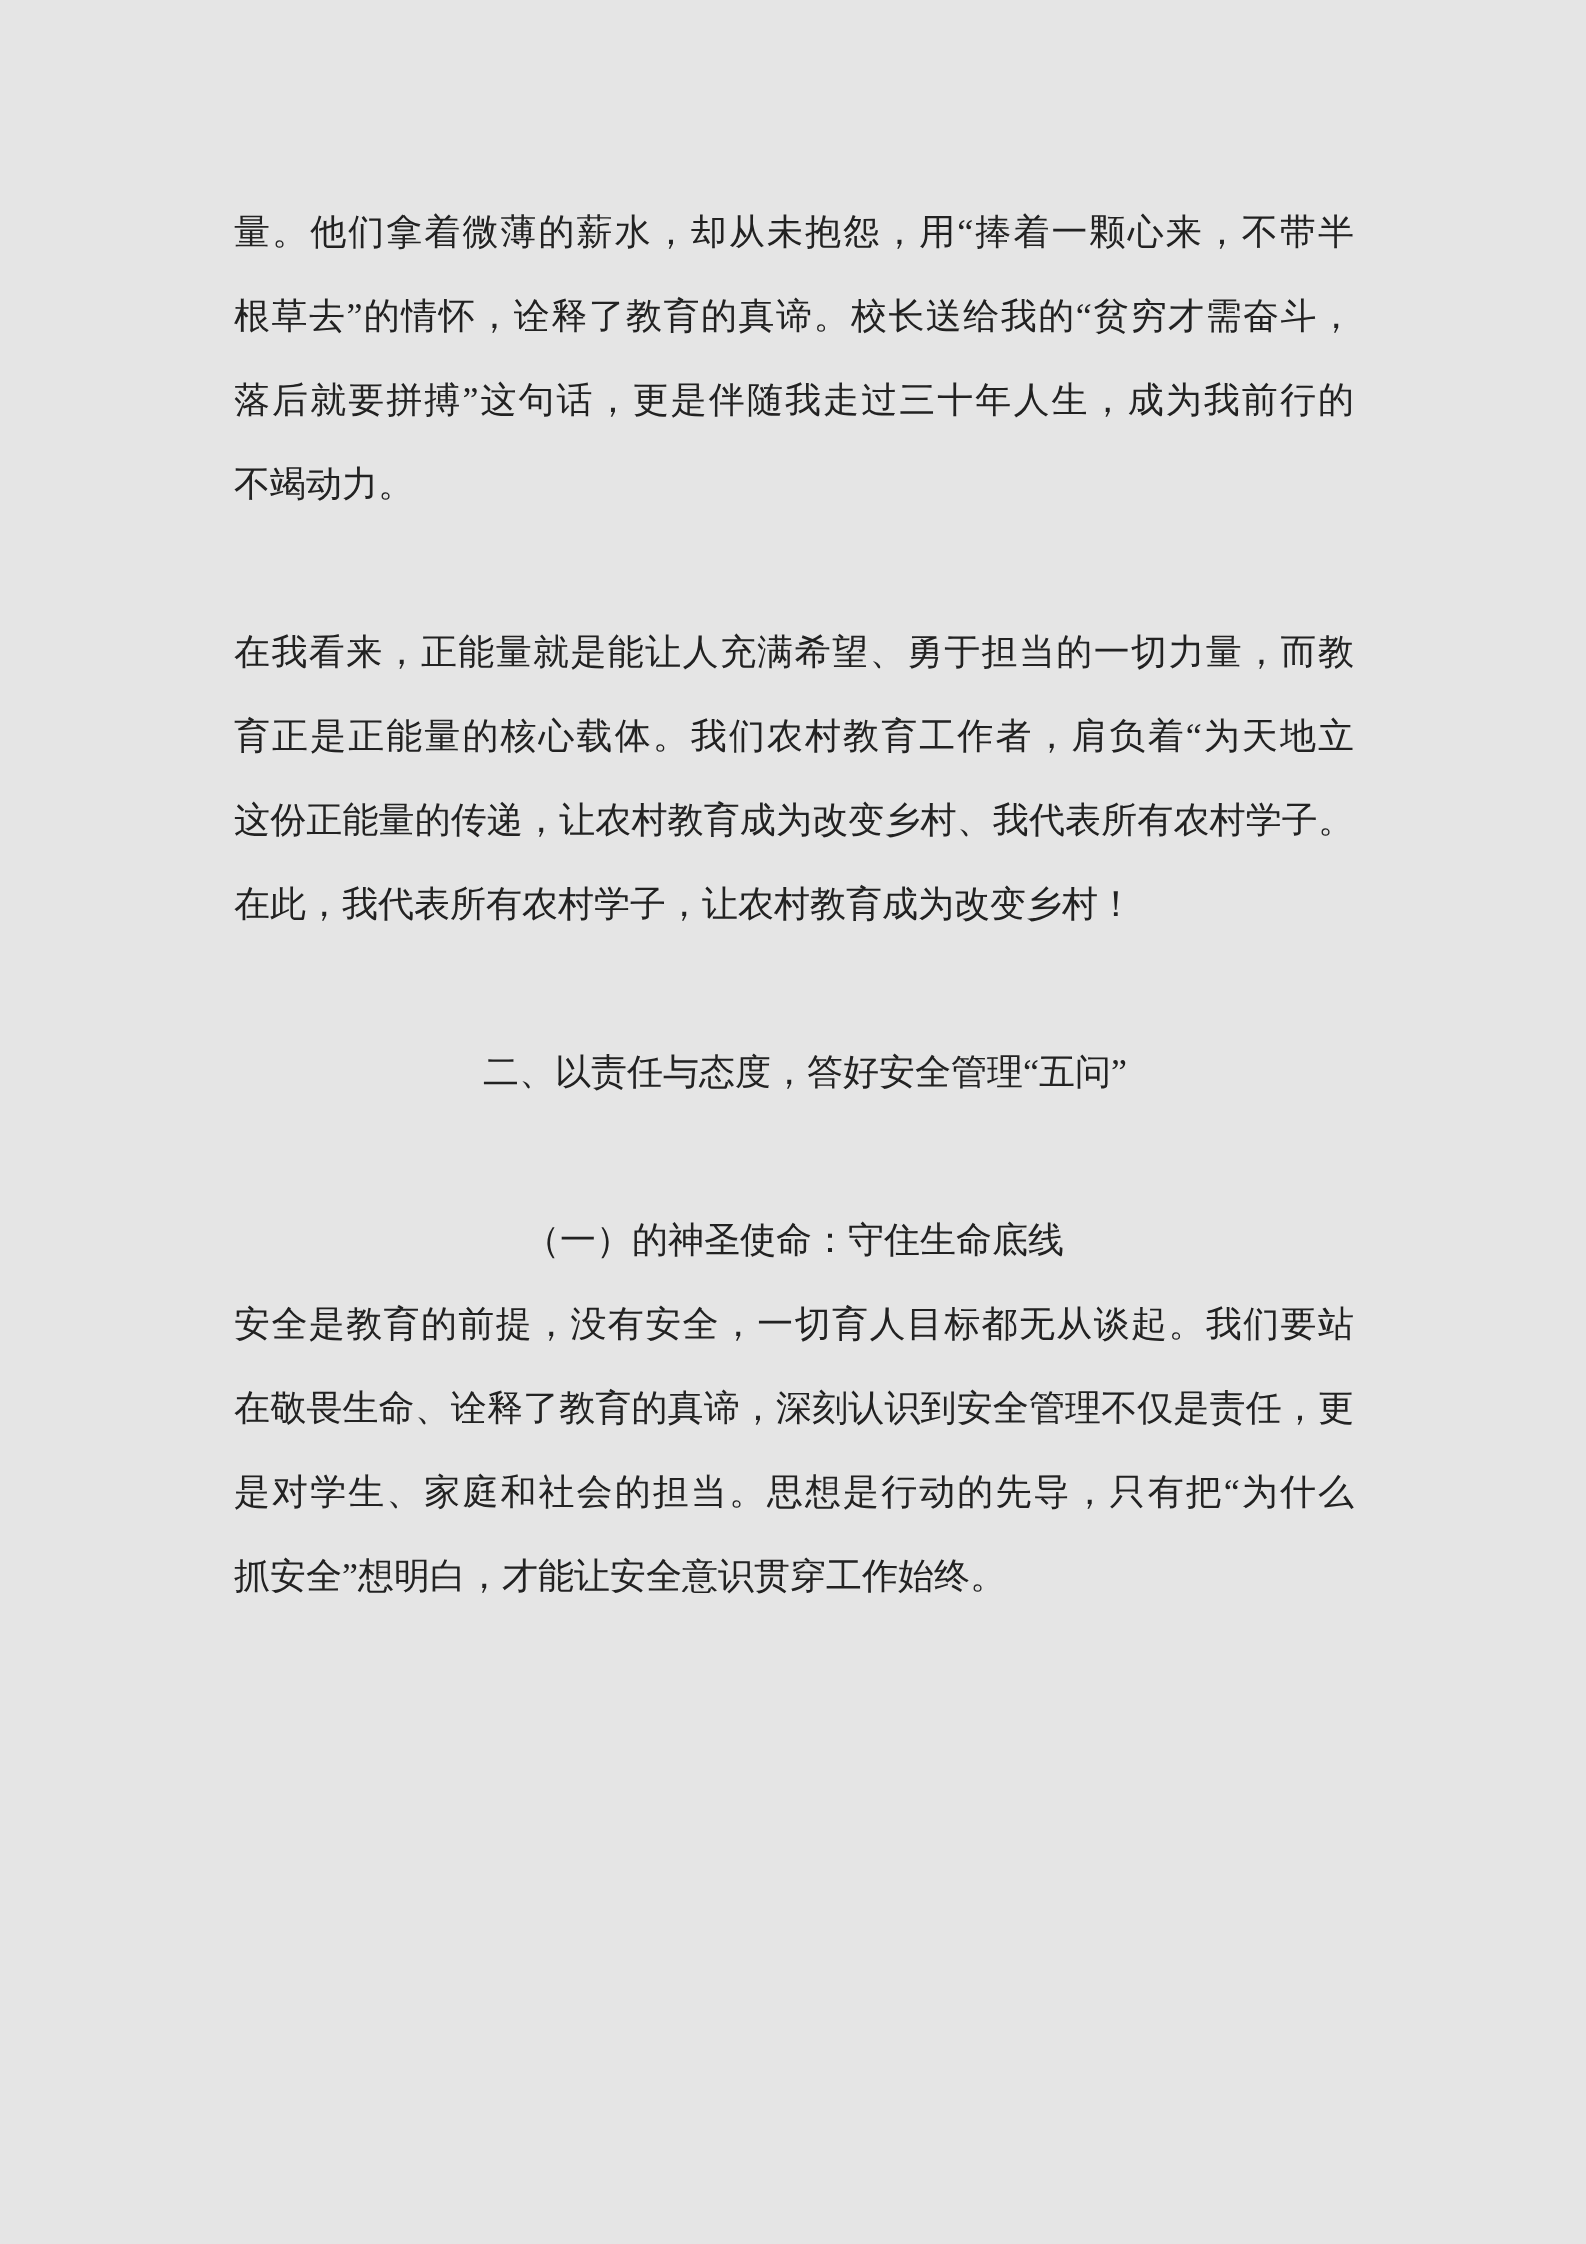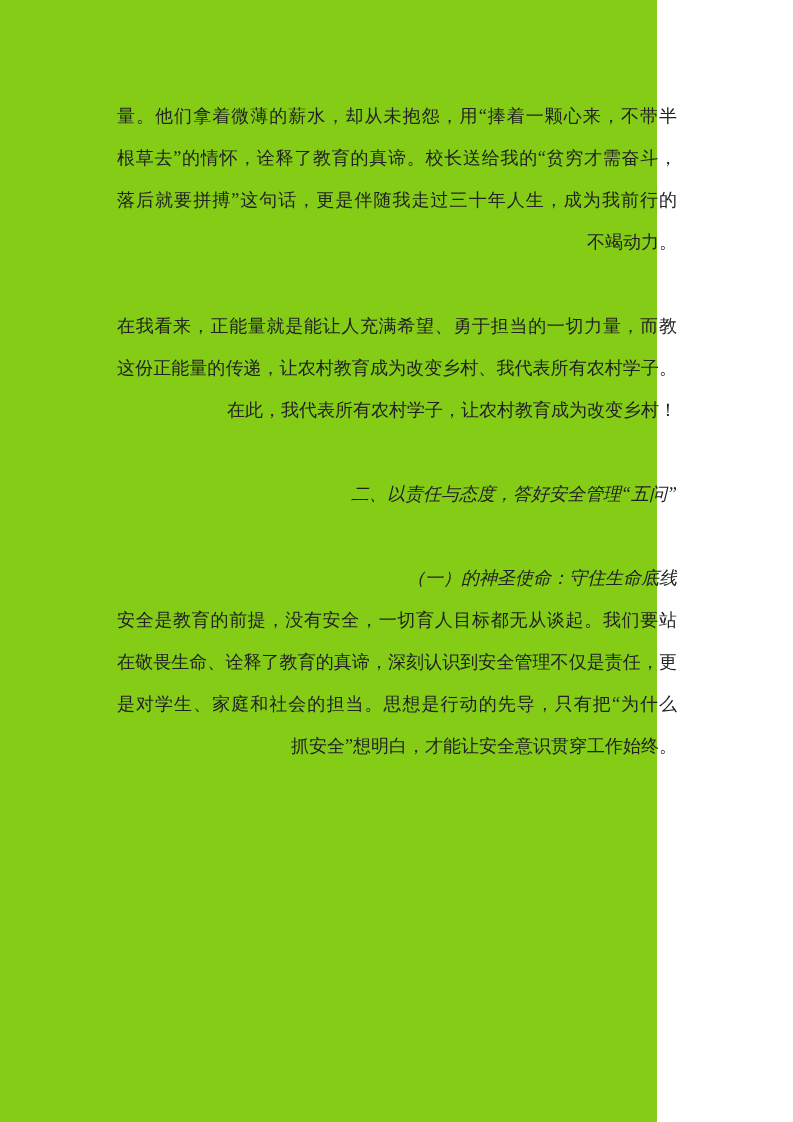--- a/index.html
+++ b/index.html
@@ -8,23 +8,23 @@
   }
   body {
     width: 793px;
     height: 1122px;
     background: #ffffff;
     overflow: hidden;
     font-family: "Liberation Serif", "DejaVu Serif", serif;
   }
   .page {
     position: relative;
-    width: 657px;
+    width: 793px;
     height: 1122px;
-    background: #84cc16;
+    background: #e5e5e5;
   }
   .doc {
     position: absolute;
     left: 117px;
     top: 95px;
     width: 560px;
     color: #222222;
   }
   .line {
     height: 42px;
@@ -33,25 +33,24 @@
     white-space: nowrap;
     color: #222222;
   }
   
   .line.fill {
     text-align: justify;
     text-align-last: justify;
     text-justify: inter-character;
   }
   .line.end {
-    text-align: right;
+    text-align: left;
   }
   .line.heading {
-    text-align: right;
-    font-style: italic;
+    text-align: center;
   }
   .line.heading.indented {
     padding-left: 11px;
   }
   .spacer {
     height: 42px;
   }
 </style>
 </head>
 <body>
@@ -63,20 +62,21 @@
       <div class="line fill">量。他们拿着微薄的薪水，却从未抱怨，用“捧着一颗心来，不带半</div>
       <div class="line fill">根草去”的情怀，诠释了教育的真谛。校长送给我的“贫穷才需奋斗，</div>
       <div class="line fill">落后就要拼搏”这句话，更是伴随我走过三十年人生，成为我前行的</div>
       <div class="line end">不竭动力。</div>
     </div>
 
     <div class="spacer"></div>
 
     <div>
       <div class="line fill">在我看来，正能量就是能让人充满希望、勇于担当的一切力量，而教</div>
+      <div class="line fill">育正是正能量的核心载体。我们农村教育工作者，肩负着“为天地立</div>
       <div class="line fill">这份正能量的传递，让农村教育成为改变乡村、我代表所有农村学子。</div>
       <div class="line end">在此，我代表所有农村学子，让农村教育成为改变乡村！</div>
     </div>
 
     <div class="spacer"></div>
 
     <div class="line heading indented">二、以责任与态度，答好安全管理“五问”</div>
 
 
     <div class="spacer"></div>

